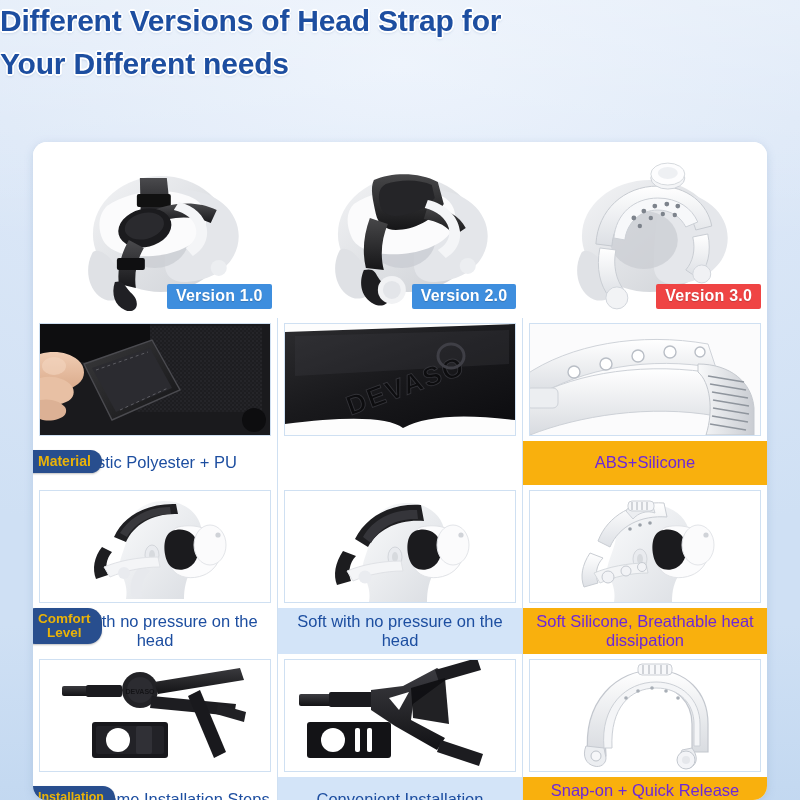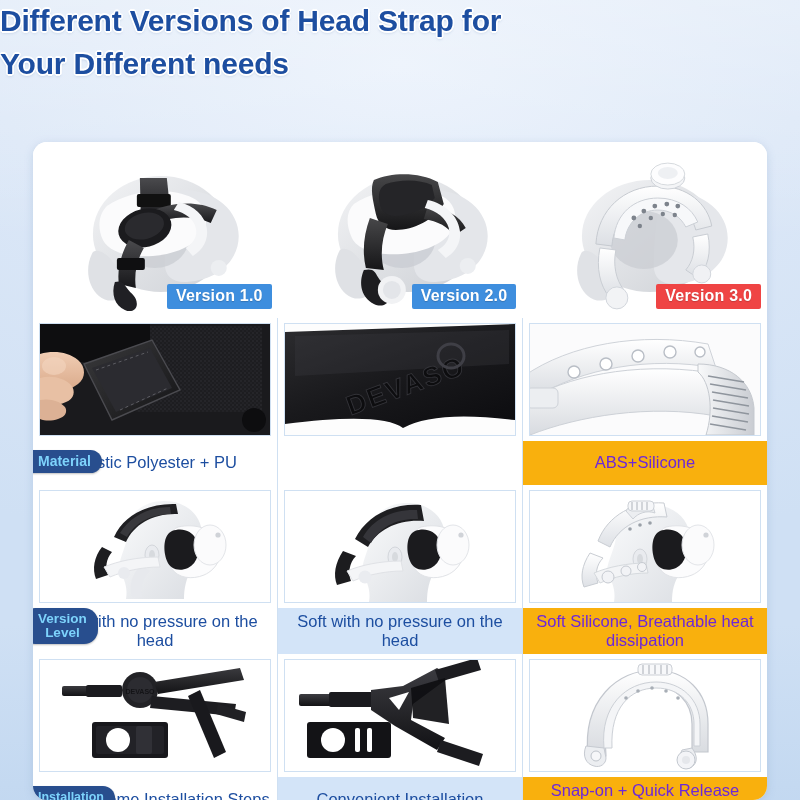--- a/index.html
+++ b/index.html
@@ -120,21 +120,21 @@
   .cap-blue   { background: #d3e4f8; }
   .cap-orange { background: #f9b00d; color: #6d28d9; }
 
   
   .row-wrap { position: relative; }
   .row-label {
     position: absolute;
     left: -12px;
     z-index: 9;
     background: #284e8e;
-    color: #7dd3fc;
+    color: #eab308;
     font-weight: bold;
     border-radius: 14px;
     padding: 4px 11px 4px 17px;
     text-align: center;
     line-height: 1.06;
     box-shadow: 0 1px 2px rgba(0,0,0,0.25);
     white-space: nowrap;
   }
   .row-label .l1 { display: block; }
   .row-label .l2 { display: block; }
@@ -404,21 +404,21 @@
             </svg>
           </div>
         </div>
         <div class="caption cap-orange">ABS+Silicone</div>
       </div>
     </div>
   </div>
 
   <div class="row-wrap">
     <div class="row-label lbl-comfort">
-      <span class="l1">Version</span>
+      <span class="l1">Comfort</span>
       <span class="l2">Level</span>
     </div>
     <div class="cmp-row">
 
       <div class="cmp-col">
         <div class="media-box">
           <div class="media-art">
             <svg viewBox="0 0 230 111" preserveAspectRatio="xMidYMid meet">
               <defs>
                 <linearGradient id="manG1" x1="0" y1="0" x2="1" y2="1">

